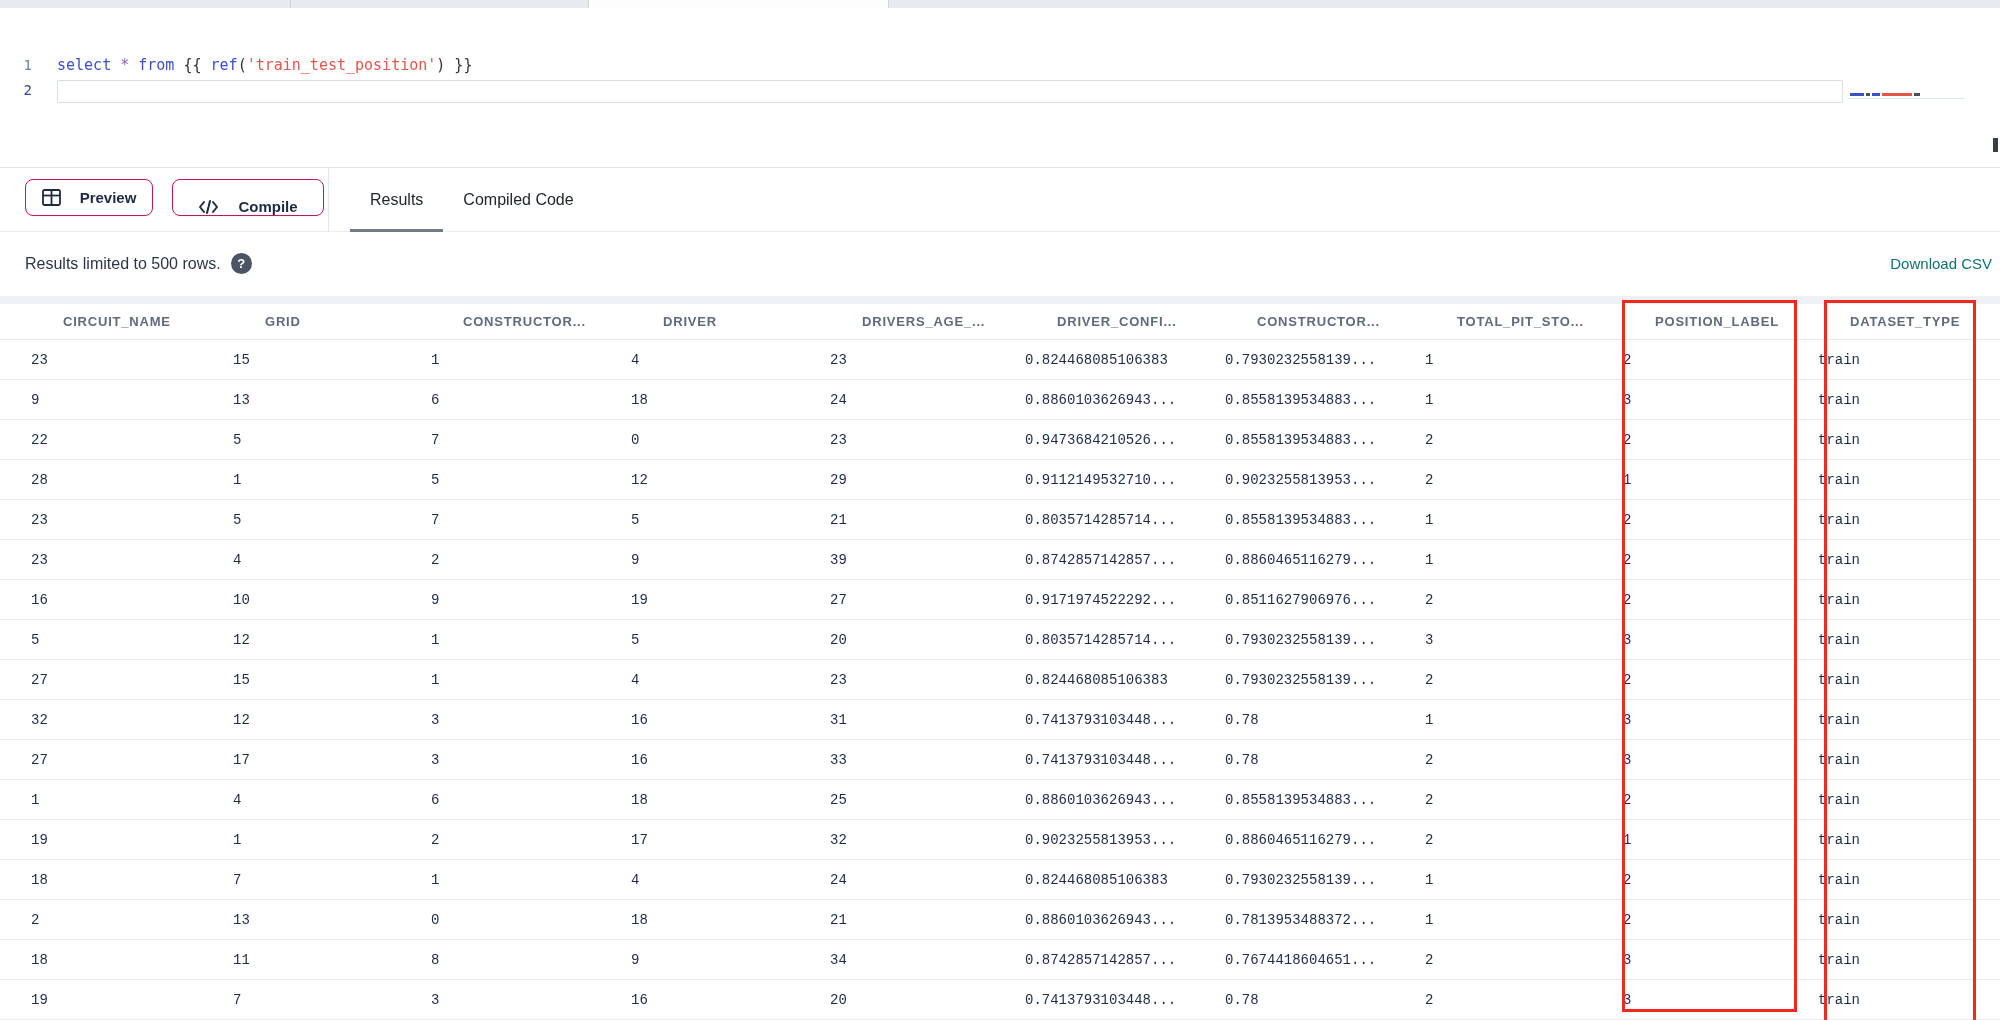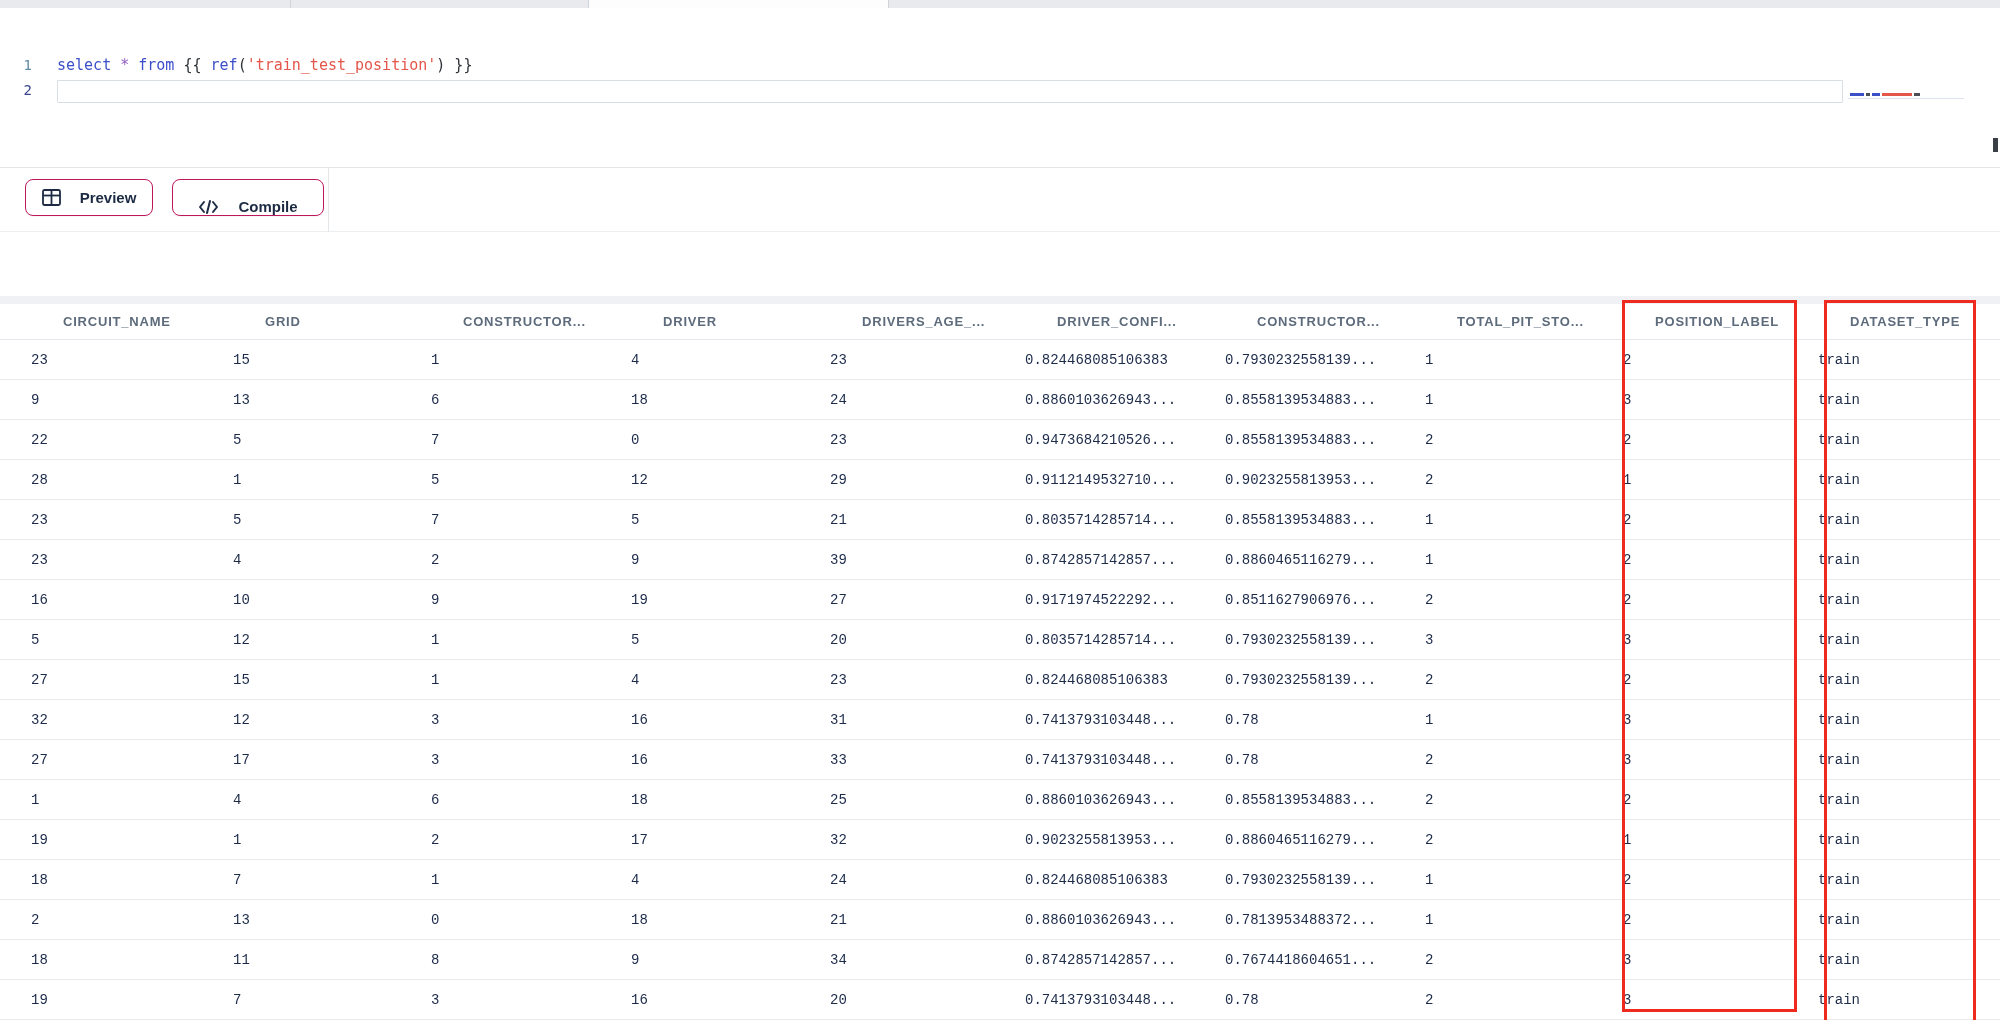--- a/index.html
+++ b/index.html
@@ -197,22 +197,37 @@
       <span>
         <svg width="21" height="16" viewBox="0 0 21 16">
           <path d="M6 3 L2 8 L6 13" fill="none" stroke="#1c2b43" stroke-width="2" stroke-linecap="round" stroke-linejoin="round"></path>
           <path d="M15 3 L19 8 L15 13" fill="none" stroke="#1c2b43" stroke-width="2" stroke-linecap="round" stroke-linejoin="round"></path>
           <line x1="12" y1="2" x2="9" y2="14" stroke="#1c2b43" stroke-width="2" stroke-linecap="round"></line>
         </svg>
       </span>
       <span>Compile</span>
     </div>
     <div class="vdivider"></div>
+    <div class="tabs">
+      <div class="tab active">
+        <span>Results</span>
+      </div>
+      <div class="tab">
+        <span>Compiled Code</span>
+      </div>
+    </div>
   </div>
 
+  <div class="resultsbar">
+    <div class="limit-text">
+      <span>Results limited to 500 rows.</span>
+      <span class="help-icon">?</span>
+    </div>
+    <div class="download-csv">Download CSV</div>
+  </div>
 
   <div class="table-gap"></div>
   <div class="rtable">
     <div class="grid-row thead">
         <div class="th">CIRCUIT_NAME</div>
         <div class="th">GRID</div>
         <div class="th">CONSTRUCTOR...</div>
         <div class="th">DRIVER</div>
         <div class="th">DRIVERS_AGE_...</div>
         <div class="th">DRIVER_CONFI...</div>

